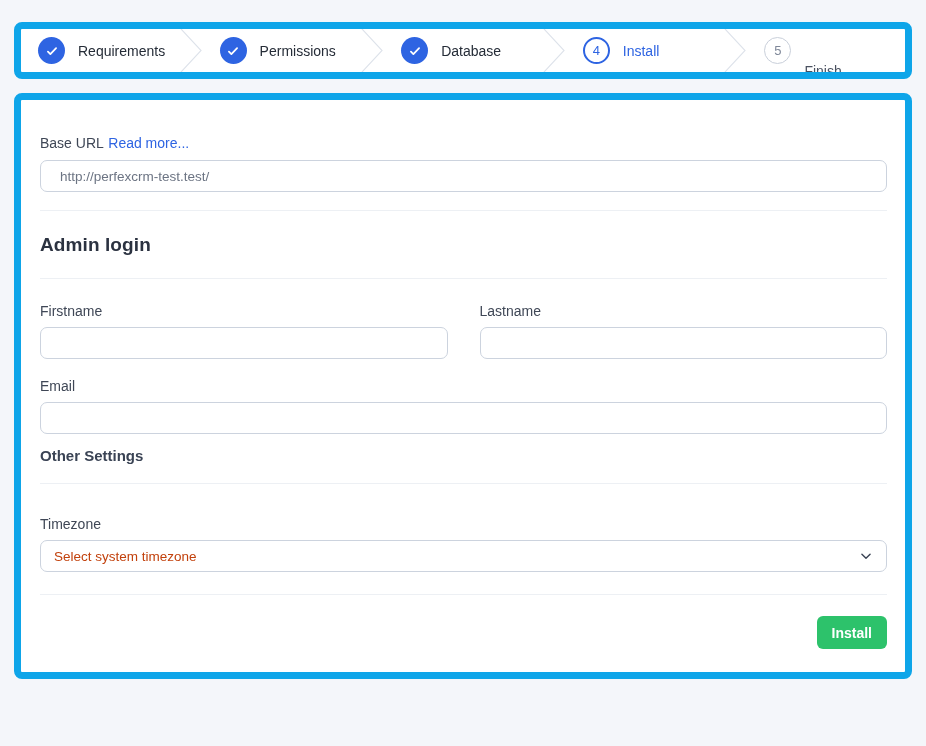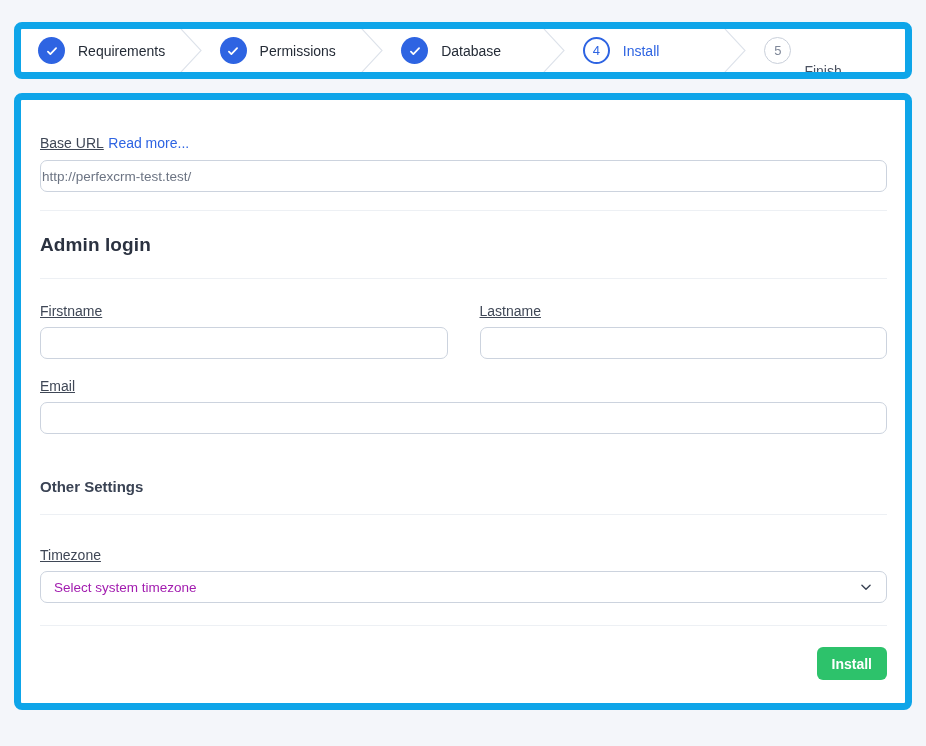--- a/index.html
+++ b/index.html
@@ -53,34 +53,33 @@
 
   
   .form-card {
     margin-top: 14px;
     padding: 14px 18px 23px 19px;
   }
   .field-label {
     font-size: 14px;
     color: #3f4756;
     display: block;
-    text-decoration: underline;
   }
   .read-more {
     font-size: 14px;
     color: #2e64e2;
     text-decoration: none;
     cursor: pointer;
   }
   .text-input {
     width: 100%;
     height: 32px;
     border: 1px solid #ccd3de;
     border-radius: 7px;
-    padding: 0 1px;
+    padding: 0 19px;
     font-size: 13.5px;
     font-family: "Liberation Sans", "DejaVu Sans", sans-serif;
     color: #6c7483;
     background: #fff;
     outline: none;
     display: block;
   }
   .text-input::placeholder { color: #9aa3b2; }
   .mt8  { margin-top: 8px; }
   hr.divider {
@@ -109,21 +108,21 @@
     height: 32px;
     border: 1px solid #ccd3de;
     border-radius: 7px;
     padding: 0 13px;
     display: flex;
     align-items: center;
     justify-content: space-between;
     cursor: pointer;
     background: #fff;
   }
-  .fake-select .placeholder { font-size: 13.5px; color: #a21caf; text-align: center; }
+  .fake-select .placeholder { font-size: 13.5px; color: #c2410c; text-align: center; }
   .fake-select svg { width: 14px; height: 14px; flex: 0 0 auto; }
   .footer-row {
     margin-top: 21px;
     display: flex;
     justify-content: flex-end;
   }
   .btn-install {
     height: 33px;
     padding: 0 15px;
     background: #2dc26b;
@@ -226,21 +225,21 @@
     <div>
       <label class="field-label">Lastname</label>
       <input type="text" class="text-input mt8" value="" style="">
     </div>
   </div>
 
   <label class="field-label" style="margin-top:19px;">Email</label>
   <input type="text" class="text-input mt8" value="" style="">
 
 
-  <div class="sub-title" style="margin-top:44px;">Other Settings</div>
+  <div class="sub-title" style="margin-top:13px;">Other Settings</div>
 
   <hr class="divider" style="margin-top:19px;">
 
   <label class="field-label" style="margin-top:32px;">Timezone</label>
   <div class="fake-select">
     <span class="placeholder">Select system timezone</span>
     <svg viewBox="0 0 24 24" fill="none" stroke="#3a4354" stroke-width="2.4" stroke-linecap="round" stroke-linejoin="round">
         <path d="M5 9l7 7 7-7"></path>
       </svg>
   </div>

